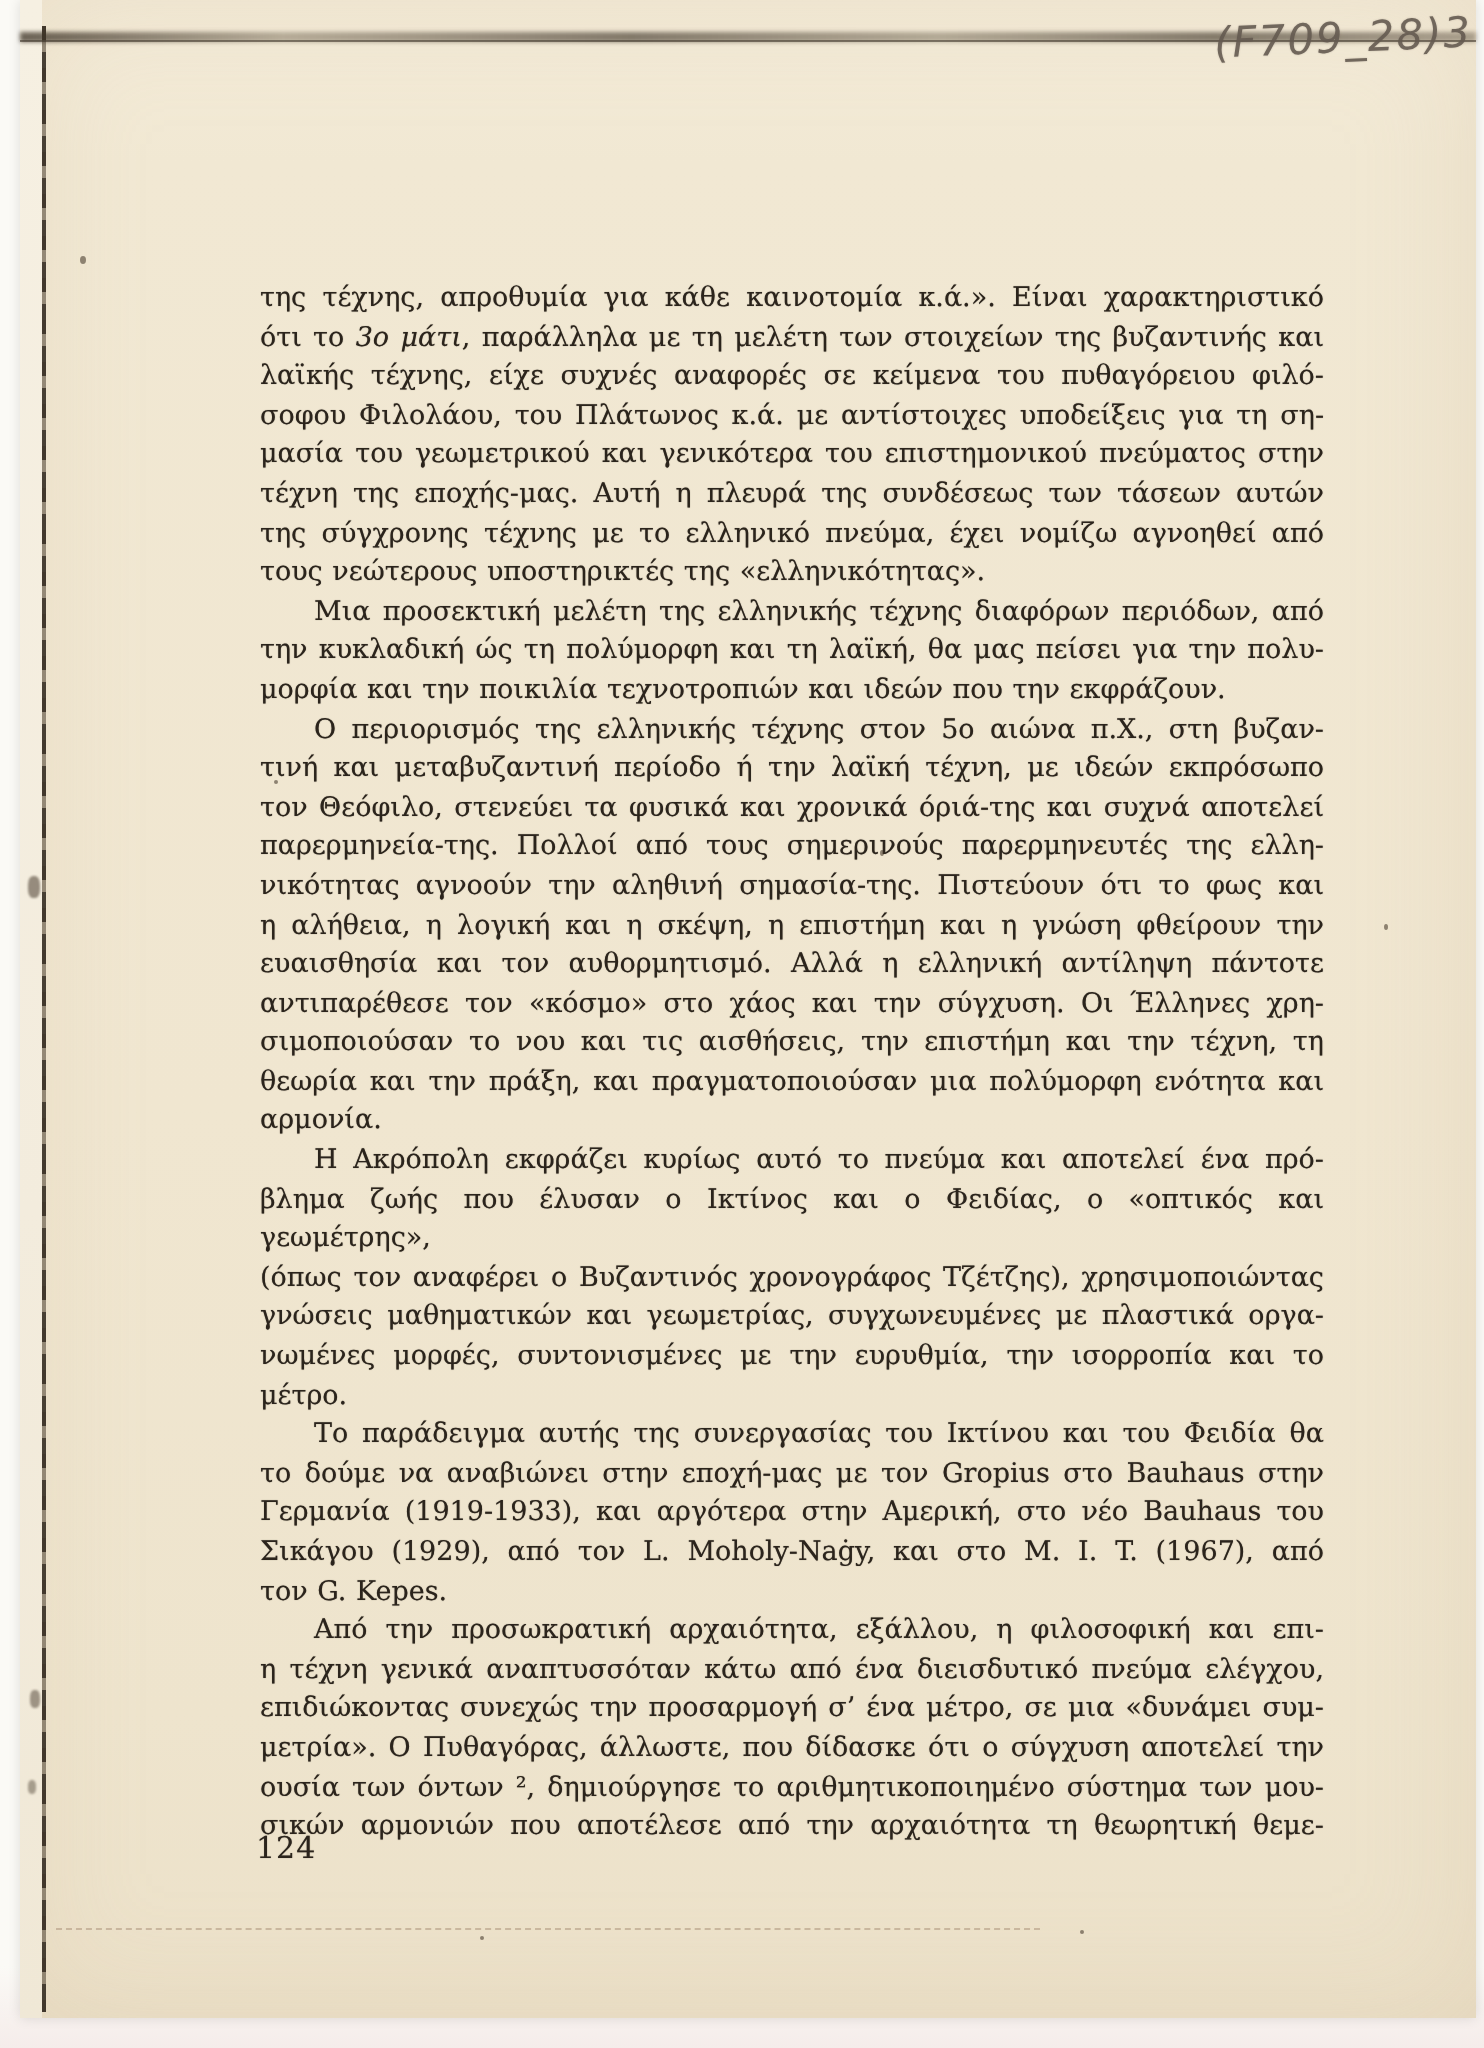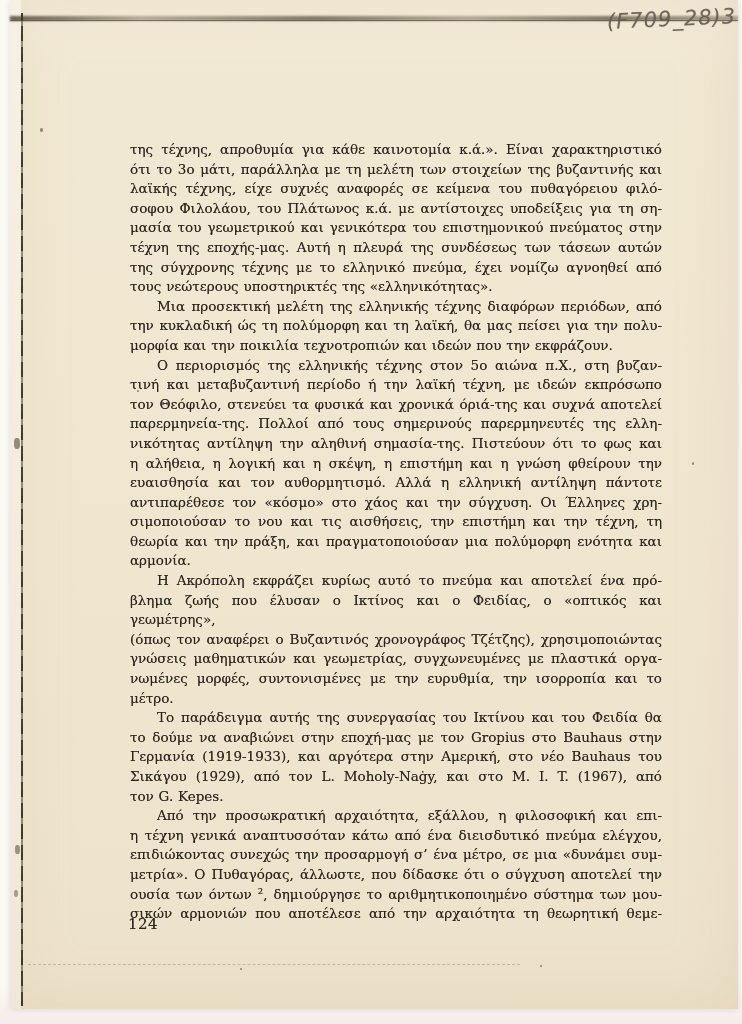--- a/index.html
+++ b/index.html
@@ -58,21 +58,21 @@
     position:absolute;left:120px;top:112px;width:532px;
     font-size:13.5px;line-height:19.6px;color:#2b241c;
     text-shadow:0 0 0.5px rgba(43,36,28,0.55);
     word-spacing:0.5px;
     margin-top:28px;
   }
   .para{margin:0;padding:0;}
   .line{text-align:justify;text-align-last:justify;white-space:normal;}
   .line-last{text-align-last:left;}
   .line-indent{text-indent:27px;}
-  .italic{}
+  .italic{font-style:italic;}
   
   .page-number{
     position:absolute;left:118px;top:915px;
     font-size:15px;color:#2b241c;letter-spacing:0.5px;
     text-shadow:0 0 0.5px rgba(43,36,28,0.5);
   }
   
   .dashed-line{
     position:absolute;left:18px;top:964px;width:492px;height:0;
     border-top:1px dashed rgba(150,120,95,0.40);
@@ -106,21 +106,21 @@
         <div class="para">
           <div class="line line-indent">Μια προσεκτική μελέτη της ελληνικής τέχνης διαφόρων περιόδων, από</div>
           <div class="line">την κυκλαδική ώς τη πολύμορφη και τη λαϊκή, θα μας πείσει για την πολυ-</div>
           <div class="line line-last">μορφία και την ποικιλία τεχνοτροπιών και ιδεών που την εκφράζουν.</div>
         </div>
         <div class="para">
           <div class="line line-indent">Ο περιορισμός της ελληνικής τέχνης στον 5ο αιώνα π.Χ., στη βυζαν-</div>
           <div class="line">τινή και μεταβυζαντινή περίοδο ή την λαϊκή τέχνη, με ιδεών εκπρόσωπο</div>
           <div class="line">τον Θεόφιλο, στενεύει τα φυσικά και χρονικά όριά-της και συχνά αποτελεί</div>
           <div class="line">παρερμηνεία-της. Πολλοί από τους σημερινούς παρερμηνευτές της ελλη-</div>
-          <div class="line">νικότητας αντίληψη την αληθινή σημασία-της. Πιστεύουν ότι το φως και</div>
+          <div class="line">νικότητας αγνοούν την αληθινή σημασία-της. Πιστεύουν ότι το φως και</div>
           <div class="line">η αλήθεια, η λογική και η σκέψη, η επιστήμη και η γνώση φθείρουν την</div>
           <div class="line">ευαισθησία και τον αυθορμητισμό. Αλλά η ελληνική αντίληψη πάντοτε</div>
           <div class="line">αντιπαρέθεσε τον «κόσμο» στο χάος και την σύγχυση. Οι Έλληνες χρη-</div>
           <div class="line">σιμοποιούσαν το νου και τις αισθήσεις, την επιστήμη και την τέχνη, τη</div>
           <div class="line">θεωρία και την πράξη, και πραγματοποιούσαν μια πολύμορφη ενότητα και</div>
           <div class="line line-last">αρμονία.</div>
         </div>
         <div class="para">
           <div class="line line-indent">Η Ακρόπολη εκφράζει κυρίως αυτό το πνεύμα και αποτελεί ένα πρό-</div>
           <div class="line">βλημα ζωής που έλυσαν ο Ικτίνος και ο Φειδίας, ο «οπτικός και γεωμέτρης»,</div>

